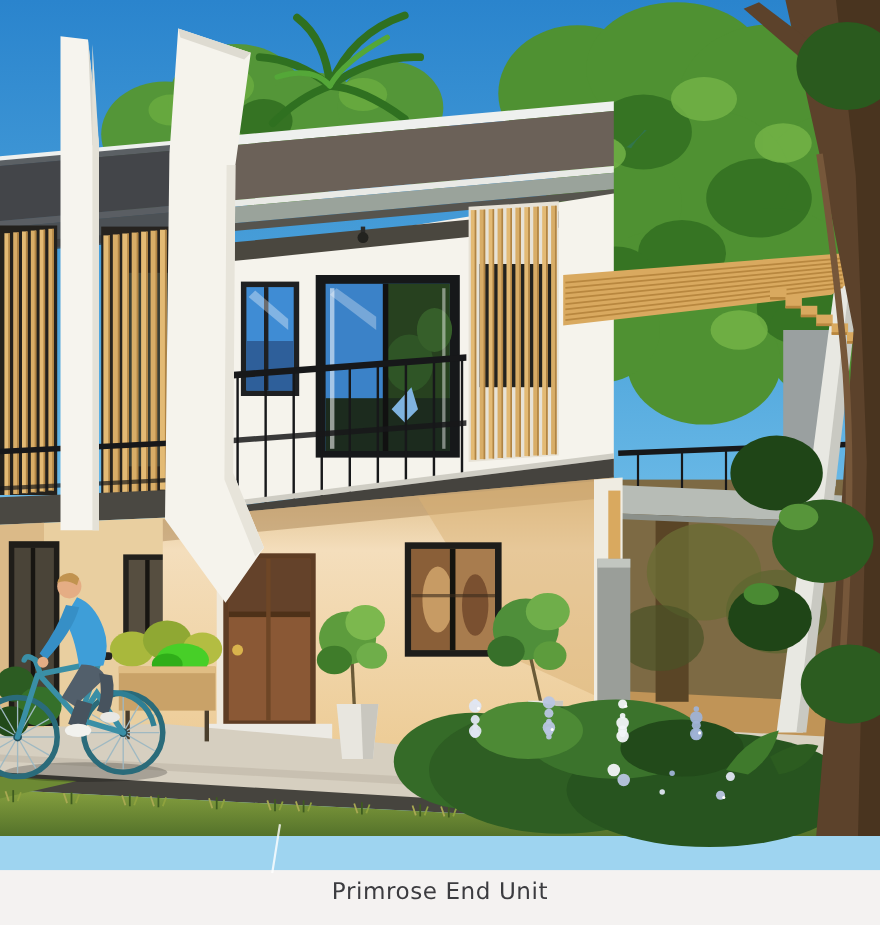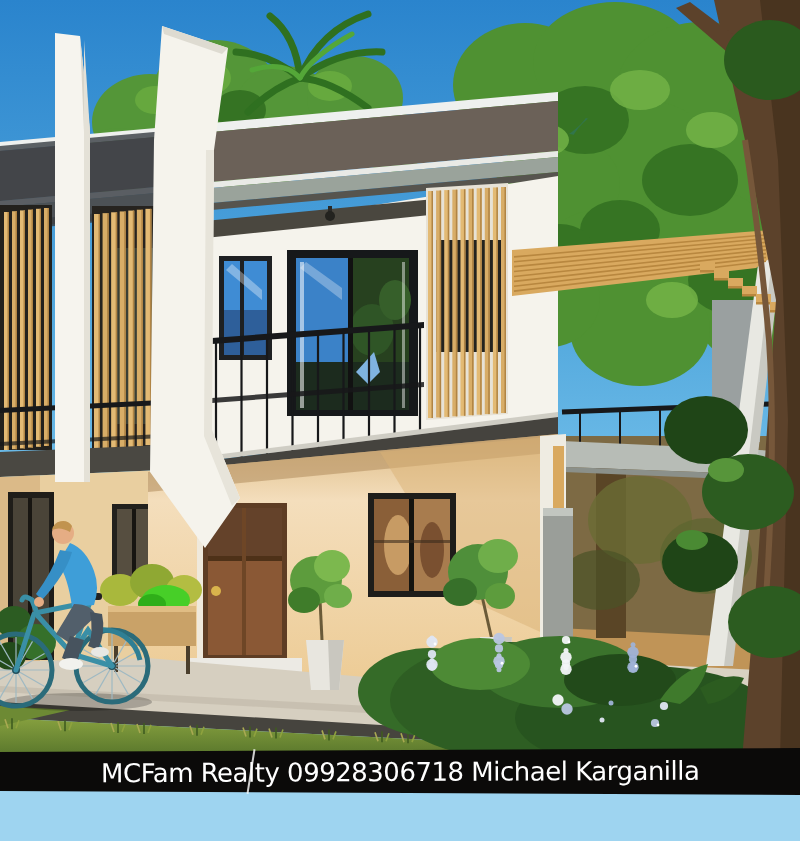--- a/index.html
+++ b/index.html
@@ -576,18 +576,18 @@
     <ellipse cx="748" cy="492" rx="46" ry="38" fill="#2c5c20"></ellipse>
     <ellipse cx="700" cy="562" rx="38" ry="30" fill="#1f4517"></ellipse>
     <ellipse cx="772" cy="622" rx="44" ry="36" fill="#2c5c20"></ellipse>
     <ellipse cx="726" cy="470" rx="18" ry="12" fill="#57953a"></ellipse>
     <ellipse cx="692" cy="540" rx="16" ry="10" fill="#4a8a33"></ellipse>
     <path d="M660,700 q20,-30 48,-36 q-6,26 -28,40 Z" fill="#3f7a2c"></path>
     <path d="M700,688 q26,-16 44,-10 q-10,22 -36,26 Z" fill="#2c5c20"></path>
   </g>
 </svg>
 
-<div class="caption-bar">
-  <div class="line">MCFam Realty 09928306718 Michael Karganilla</div>
+<div class="footer-band">
+  <div class="label">Primrose End Unit</div>
 </div>
 <div class="scratch"></div>
 
 </div>
 
 </body></html>

